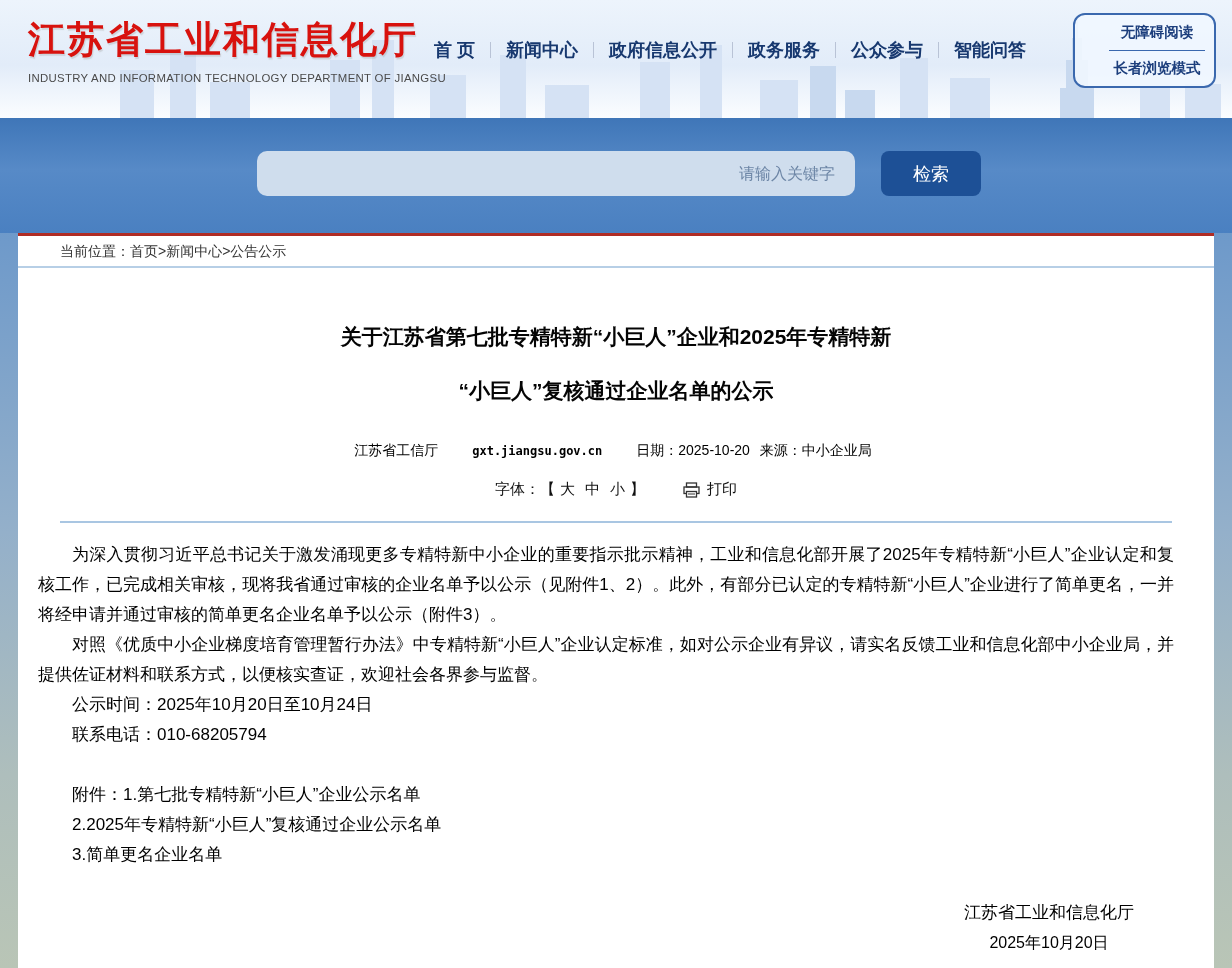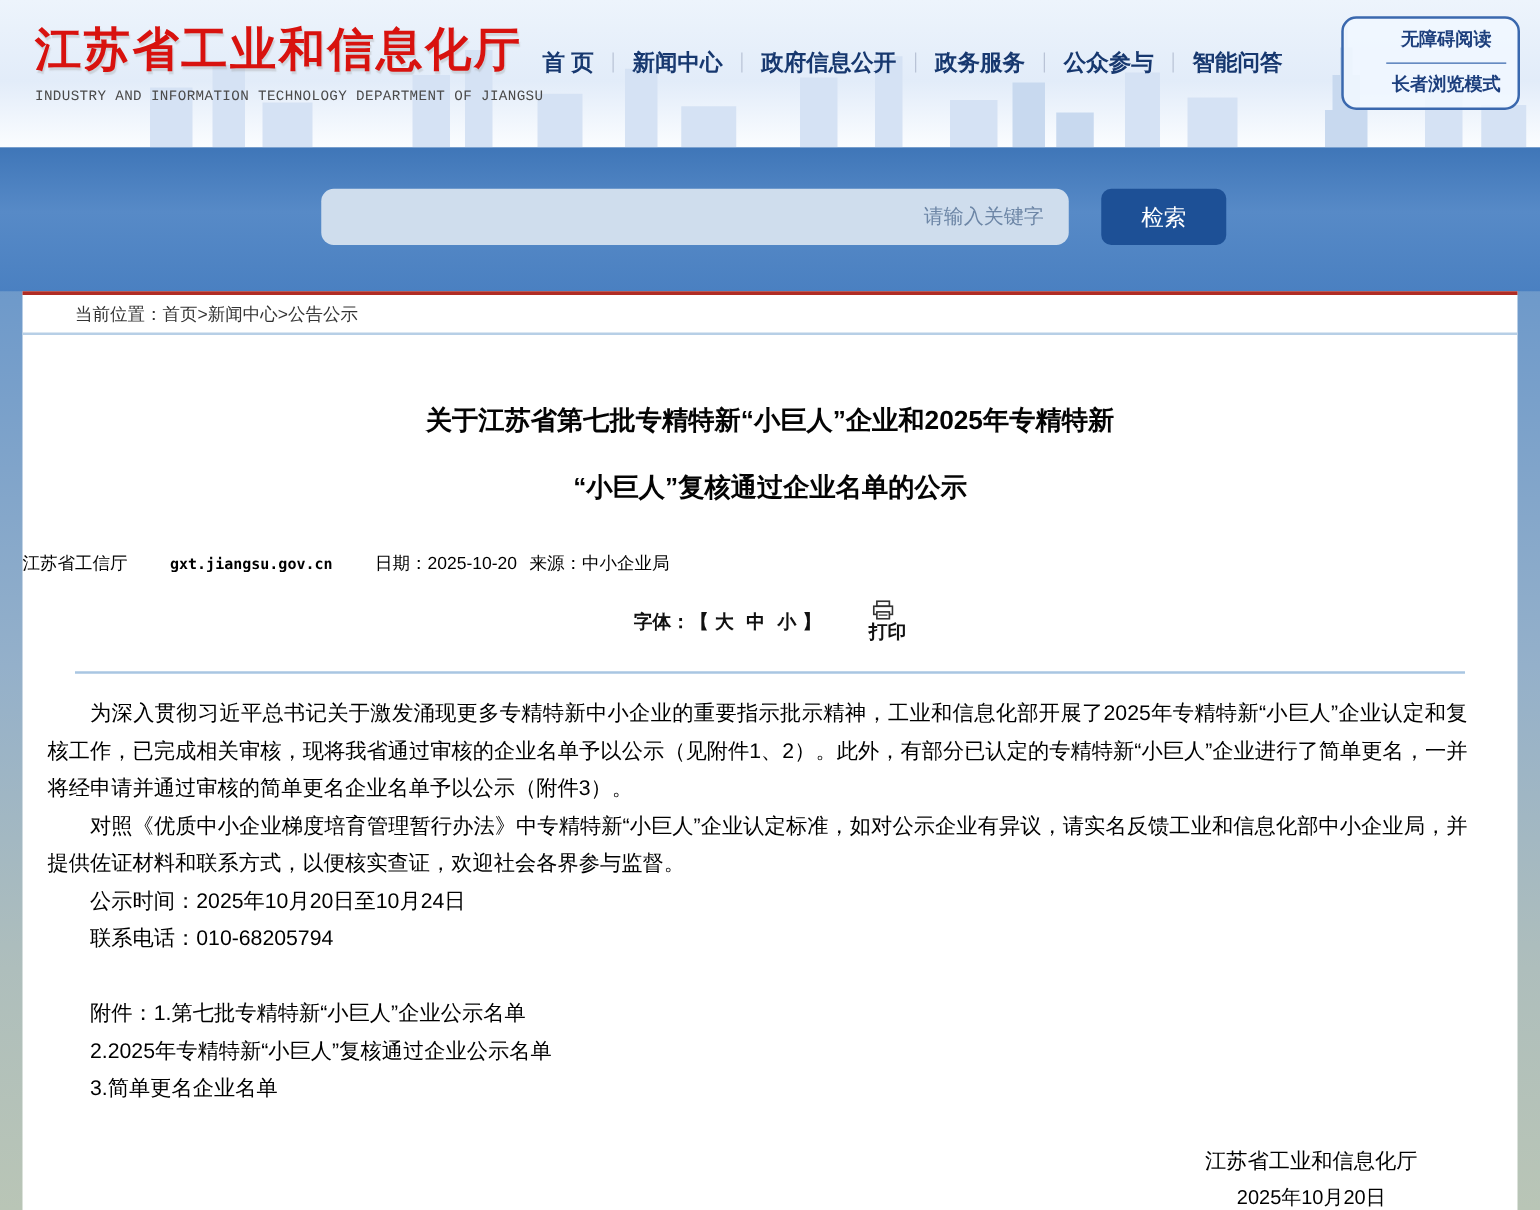--- a/index.html
+++ b/index.html
@@ -13,21 +13,21 @@
     position:absolute;top:0;left:0;width:1232px;height:118px;
     background:linear-gradient(180deg,#edf4fc 0%,#e2ecf9 55%,#fbfdff 100%);
     overflow:hidden;
   }
   .skyline{position:absolute;bottom:0;left:0;width:1232px;height:118px;}
   .logo-block{position:absolute;left:28px;top:15px;}
   .logo-title{
     font-size:37px;font-weight:bold;color:#d8120e;letter-spacing:2px;
     text-shadow:1px 2px 1px rgba(160,160,160,.35);white-space:nowrap;
   }
-  .logo-sub{font-size:11.4px;color:#4a4a4a;margin-top:7px;letter-spacing:.3px;white-space:nowrap;font-family:Liberation Mono, monospace;}
+  .logo-sub{font-size:11.4px;color:#4a4a4a;margin-top:7px;letter-spacing:.3px;white-space:nowrap;}
   .main-nav{position:absolute;left:432px;top:38px;display:flex;align-items:center;}
   .nav-item{font-size:18px;font-weight:bold;color:#17386f;white-space:nowrap;padding:0 2px;cursor:pointer;}
   .nav-sep{width:1px;height:16px;background:#b9c3d6;margin:0 13px;}
   .access-box{
     position:absolute;right:16px;top:13px;width:114px;
     border:2px solid #3a68ae;border-radius:12px;
     background:rgba(240,247,255,.88);text-align:center;overflow:hidden;padding-left:25px;
   }
   .access-item{font-size:14.5px;font-weight:600;color:#1d3f7d;line-height:35px;cursor:pointer;white-space:nowrap;}
   .access-divider{height:1px;background:#3a68ae;margin:0 9px;}
@@ -53,31 +53,31 @@
   .content{position:absolute;left:18px;top:233px;width:1196px;bottom:0;background:#ffffff;}
   .breadcrumb{
     height:30px;line-height:30px;border-top:3px solid #b02c24;border-bottom:2px solid #b7cfe6;
     padding-left:42px;font-size:14px;color:#333;
   }
   .breadcrumb .crumb-path{cursor:pointer;margin-top:16px;}
   .article-title{
     margin-top:42px;text-align:center;font-size:21px;font-weight:bold;color:#040404;line-height:54px;
   }
   .meta-row{
-    margin-top:24px;display:flex;align-items:baseline;
+    margin-top:24px;display:flex;justify-content:center;align-items:baseline;
     gap:34px;font-size:14px;color:#000;
   }
   .meta-url{font-family:"DejaVu Sans Mono",monospace;font-weight:bold;font-size:12px;}
   .meta-date span{margin-right:6px;}
   .font-row{
     margin-top:20px;display:flex;justify-content:center;align-items:center;
-    font-size:15px;color:#111;font-weight:bold;
+    font-size:15px;color:#111;
   }
   .font-row .fs{padding:0 5px;cursor:pointer;}
-  .print-wrap{display:flex;align-items:center;margin-left:38px;cursor:pointer;flex-direction:column;}
+  .print-wrap{display:flex;align-items:center;margin-left:38px;cursor:pointer;}
   .print-wrap svg{margin-right:7px;}
   .divider{margin:22px 42px 0 42px;border-top:2px solid #a9c6e2;}
   .article-body{margin:17px 40px 0 20px;font-size:17px;line-height:30px;color:#000;text-align:justify;}
   .article-body p{margin:0;text-indent:2em;}
   .attach-block{margin-top:30px;}
   .attach-first{text-indent:2em;}
   .attach-rest{text-indent:8.2em;}
   .sign-block{margin:28px 40px 0 0;text-align:right;}
   .sign-inner{display:inline-block;text-align:center;}
   .sign-name{font-size:17px;line-height:30px;color:#000;}

